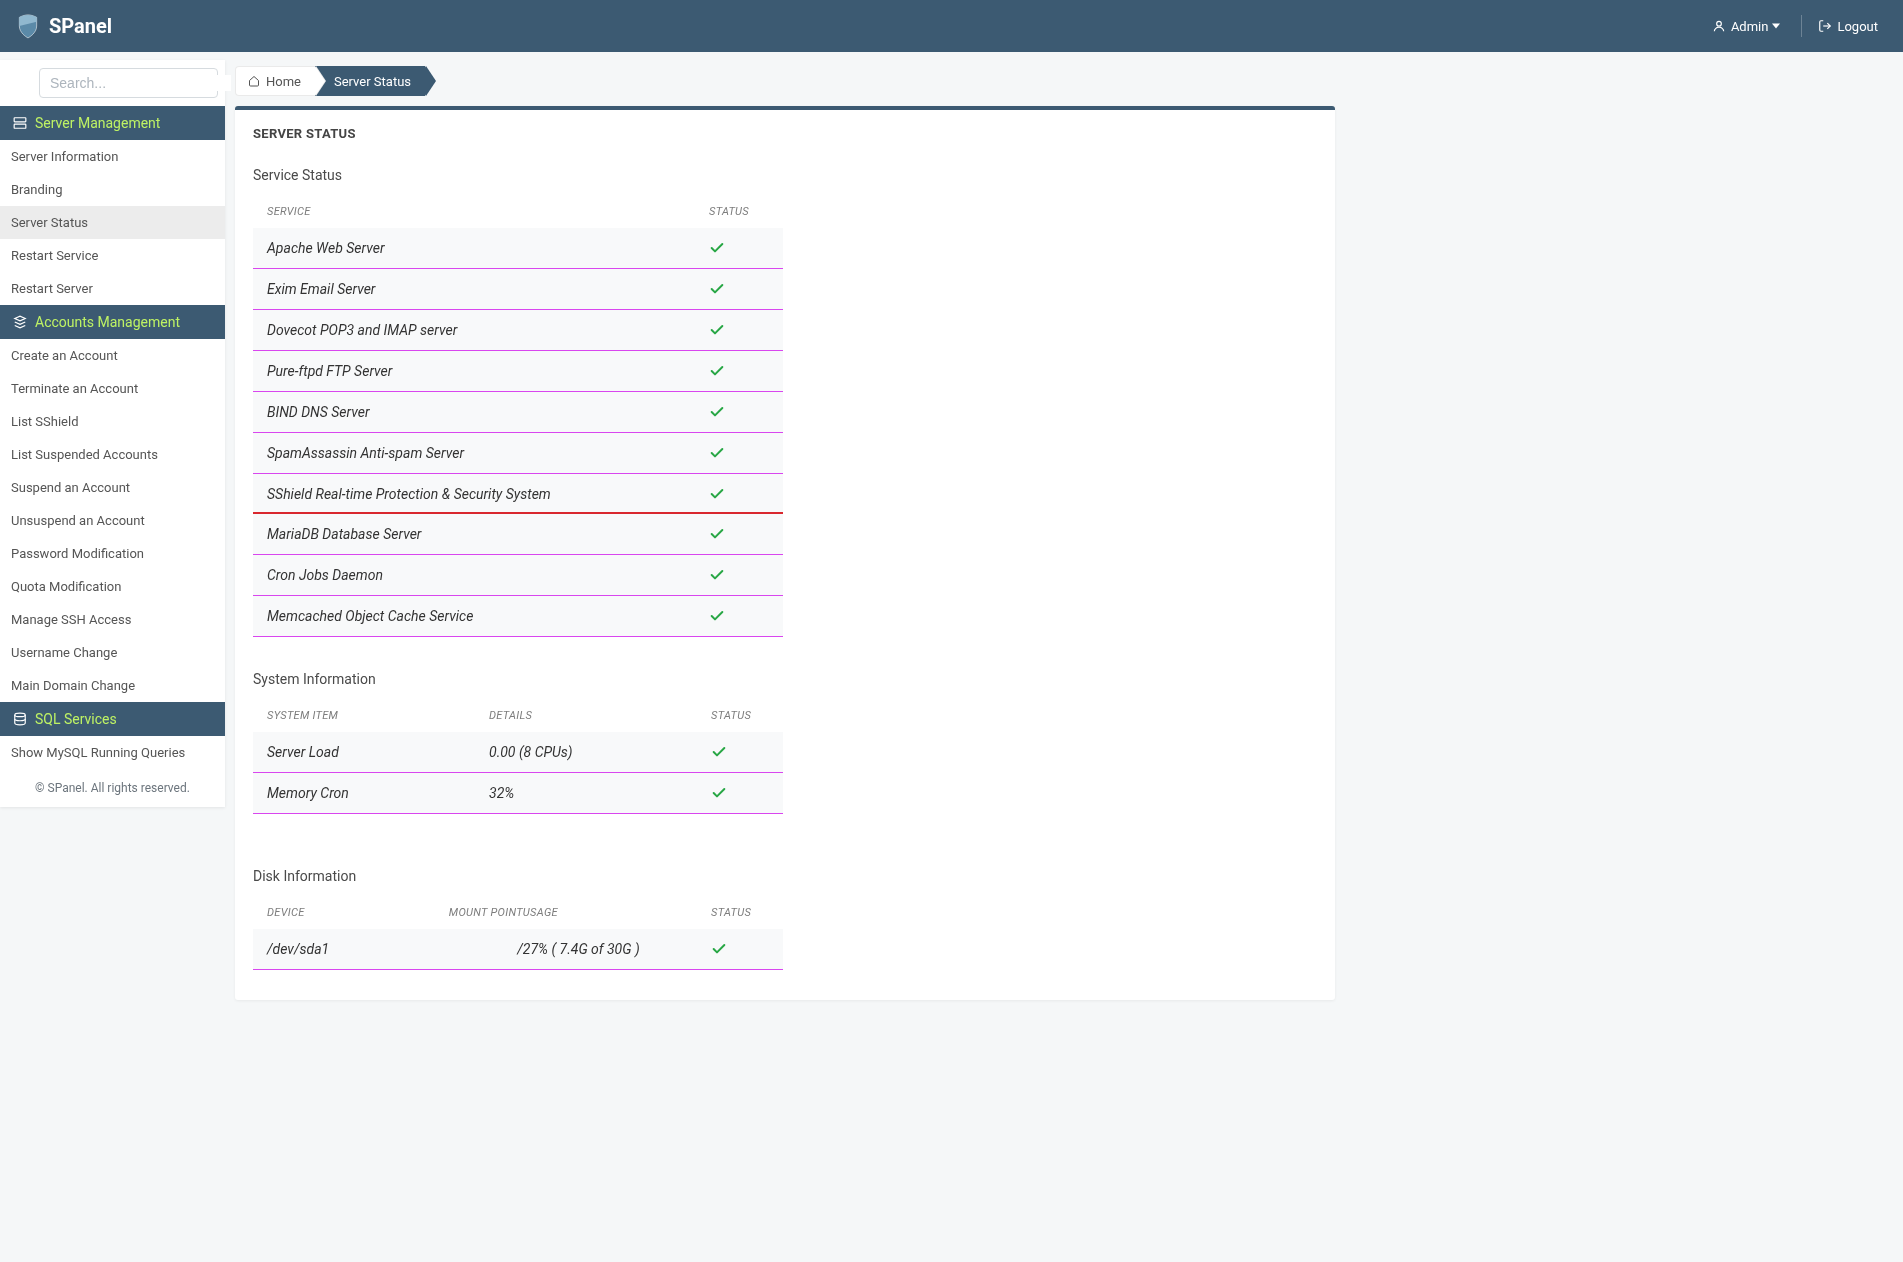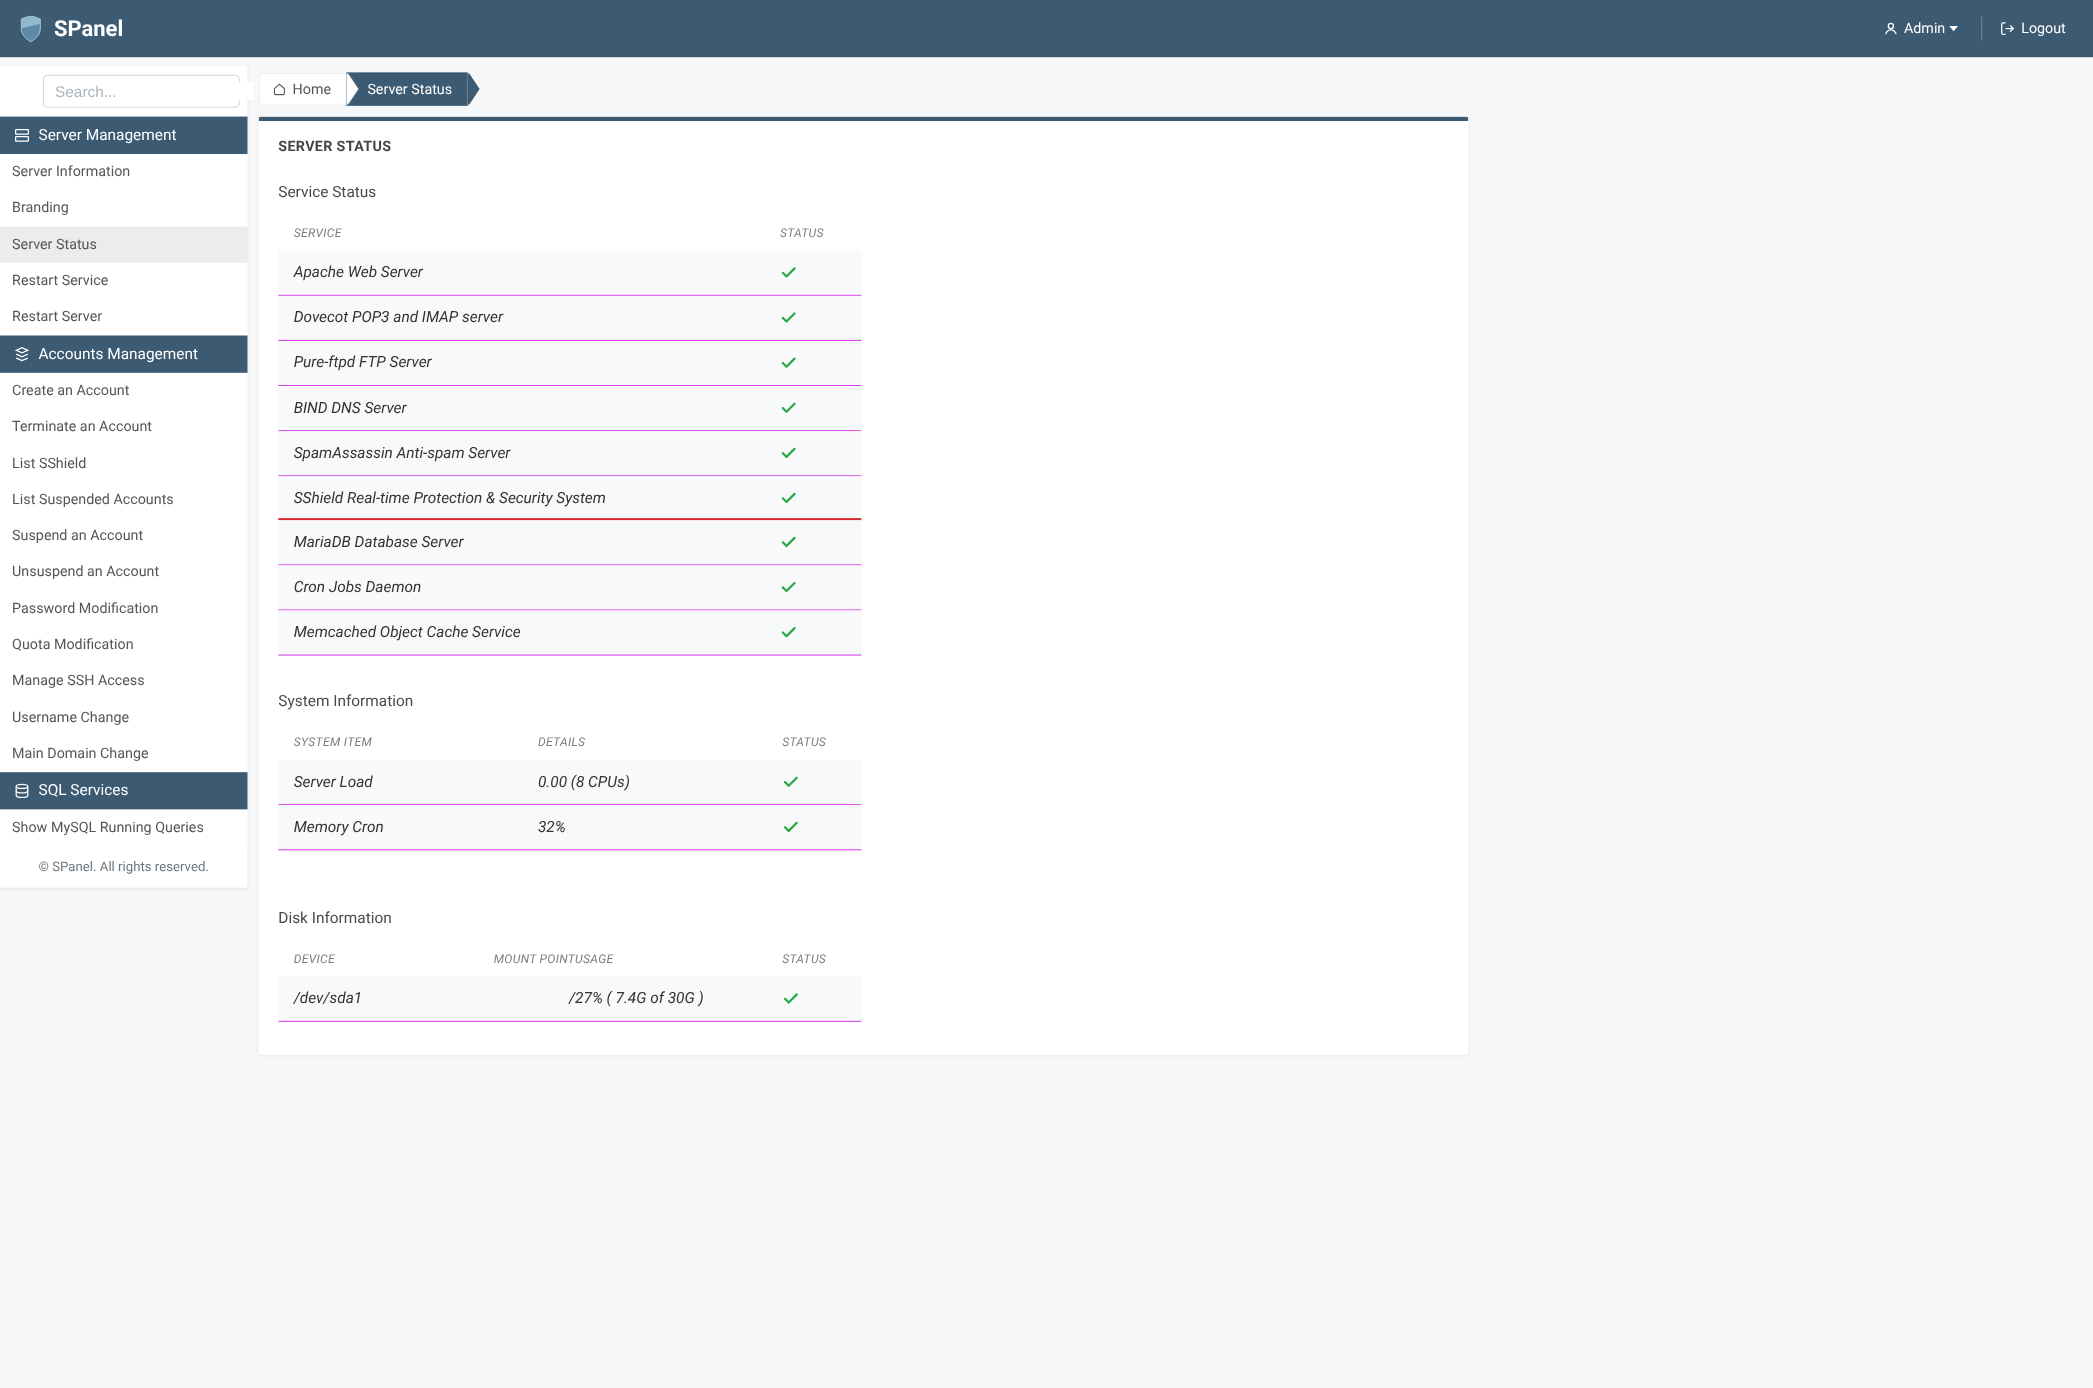--- a/index.html
+++ b/index.html
@@ -46,21 +46,21 @@
   display: flex; align-items: center;
   border: 1px solid #d6dbdf; border-radius: 4px;
   padding: 6px 10px; background: #fff;
 }
 .search-box input {
   border: none; outline: none; flex: 1;
   font-size: 14px; color: #555;
 }
 .search-box input::placeholder { color: #adb5bd; }
 .section-head {
-  background: #3c5a72; color: #ffffff; padding: 9px 13px;
+  background: #3c5a72; color: #bef264; padding: 9px 13px;
   font-size: 14px; display: flex; align-items: center;
 }
 .section-head svg { margin-right: 8px; }
 .nav-item {
   padding: 9px 11px; font-size: 13px; color: #555;
   cursor: pointer; background: #fff;
 }
 .nav-item.active { background: #ececec; }
 .footer-note {
   padding: 12px; text-align: center; font-size: 12px; color: #6c757d;
@@ -256,20 +256,28 @@
         <div id="svc-rows">
             <div class="tbl-row">
               <div class="col-a">Apache Web Server</div>
               <div class="col-c">
                 <svg width="16" height="16" viewBox="0 0 24 24" fill="none" stroke="#28a745" stroke-width="3" stroke-linecap="round" stroke-linejoin="round">
                   <polyline points="20 6 9 17 4 12"></polyline>
                 </svg>
               </div>
             </div>
             <div class="tbl-row">
+              <div class="col-a">Exim Email Server</div>
+              <div class="col-c">
+                <svg width="16" height="16" viewBox="0 0 24 24" fill="none" stroke="#28a745" stroke-width="3" stroke-linecap="round" stroke-linejoin="round">
+                  <polyline points="20 6 9 17 4 12"></polyline>
+                </svg>
+              </div>
+            </div>
+            <div class="tbl-row">
               <div class="col-a">Dovecot POP3 and IMAP server</div>
               <div class="col-c">
                 <svg width="16" height="16" viewBox="0 0 24 24" fill="none" stroke="#28a745" stroke-width="3" stroke-linecap="round" stroke-linejoin="round">
                   <polyline points="20 6 9 17 4 12"></polyline>
                 </svg>
               </div>
             </div>
             <div class="tbl-row">
               <div class="col-a">Pure-ftpd FTP Server</div>
               <div class="col-c">

